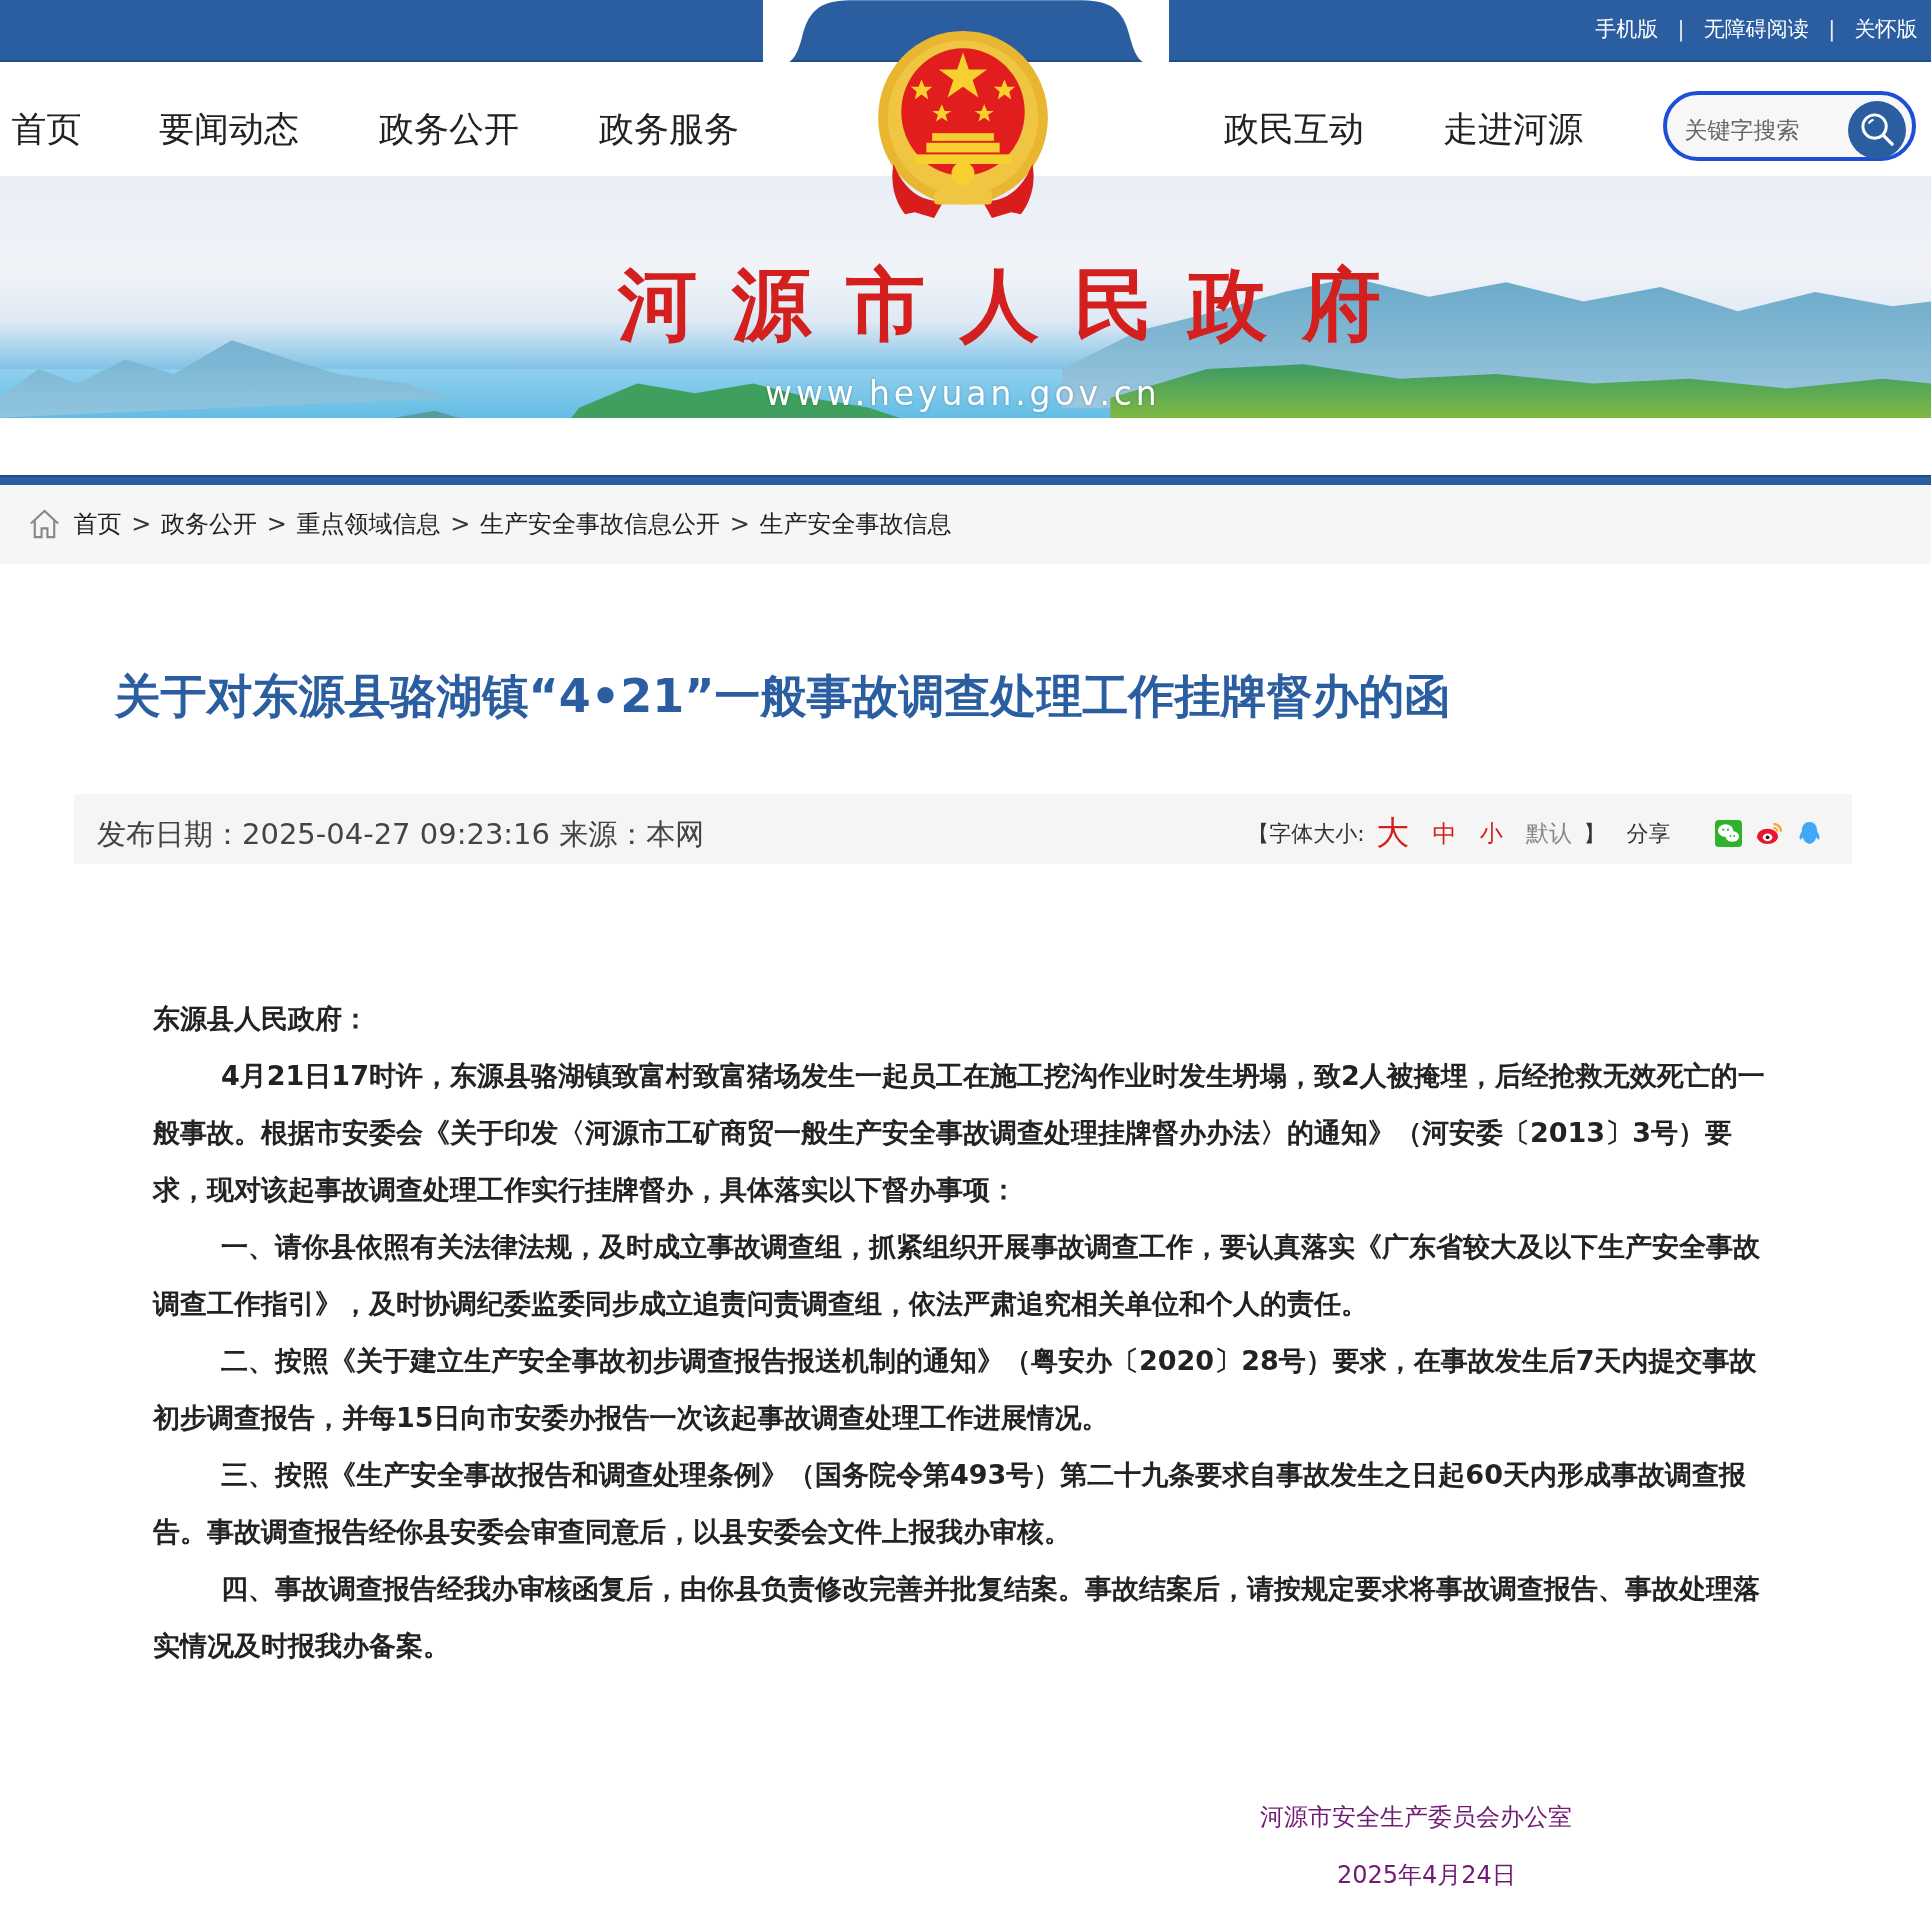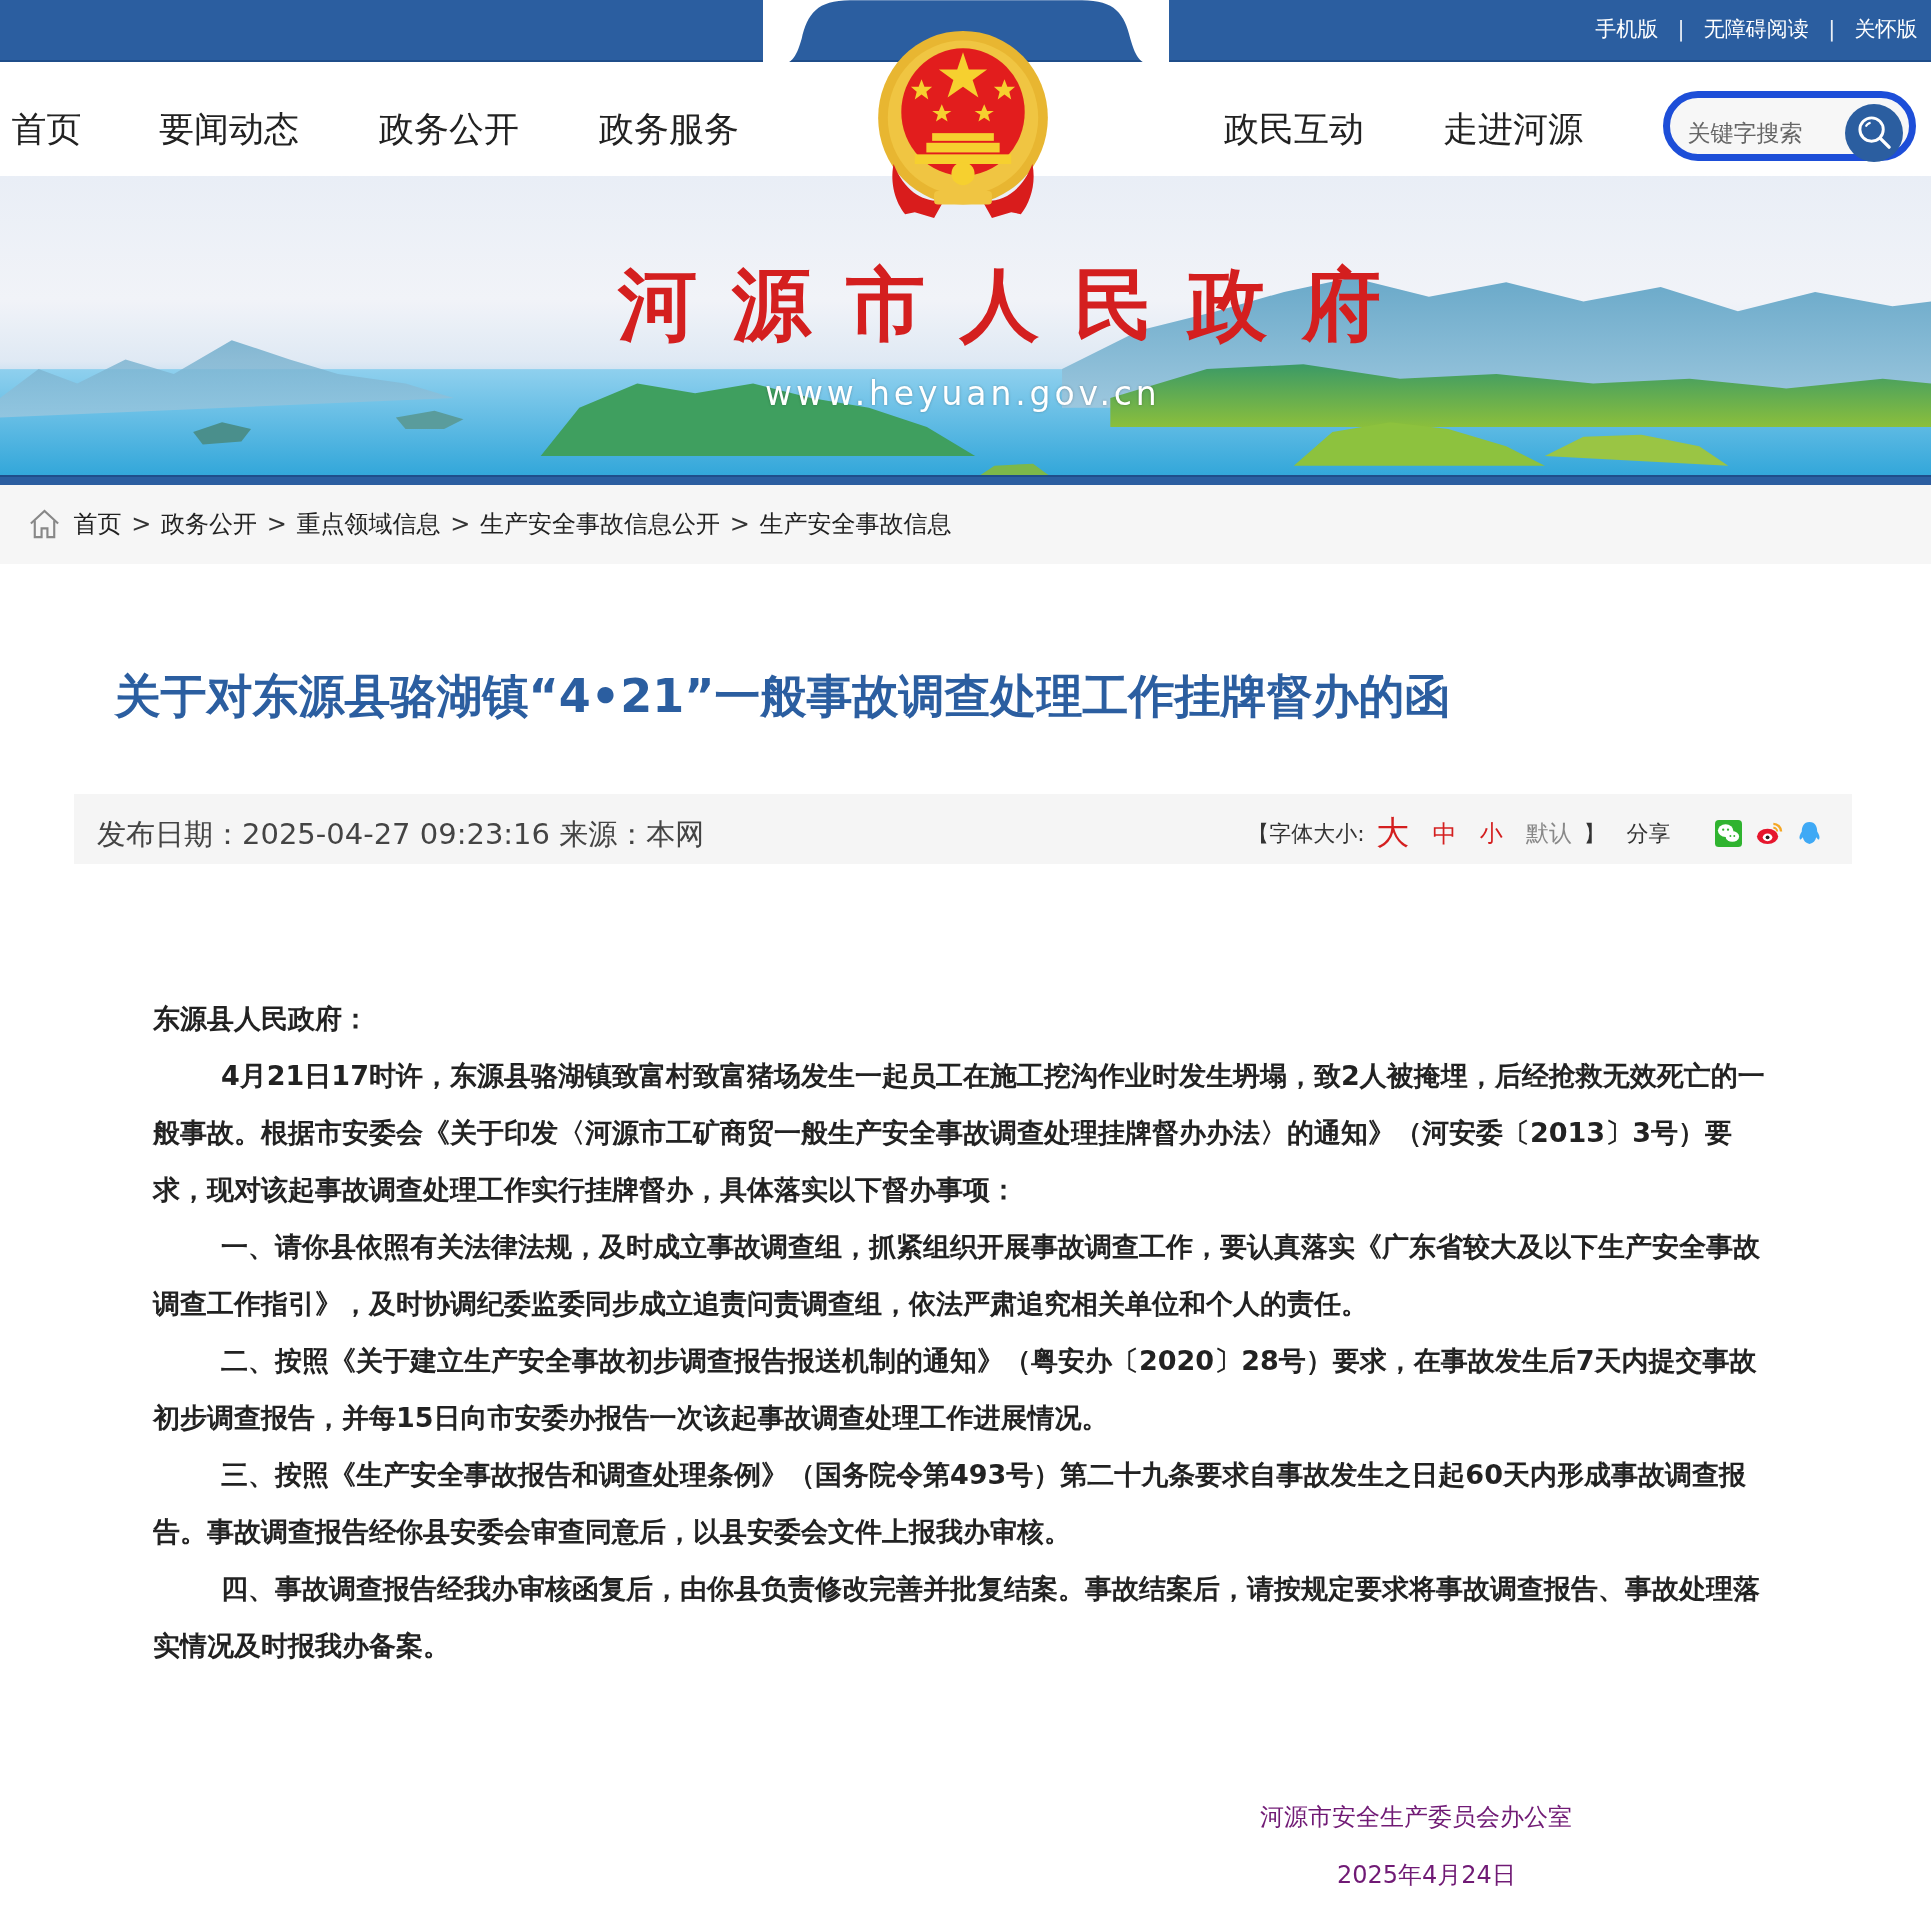--- a/index.html
+++ b/index.html
@@ -9,29 +9,29 @@
   
   .topbar { position: absolute; left: 0; top: 0; width: 1931px; height: 62px; }
   .topbar .band { position: absolute; left: 0; top: 0; width: 1931px; height: 62px; background: #2b5ea0; border-bottom: 2.9px solid #1f4d8a; }
   .toplinks { position: absolute; right: 13.5px; top: 15.4px; display: flex; align-items: center; color: #fff; font-size: 21px; }
   .toplinks .sep { margin: 0 19.3px; opacity: .9; }
   .toplinks a { color: #fff; text-decoration: none; }
 
   
   .nav { position: absolute; top: 62px; left: 0; width: 1931px; height: 114px; background: #fff; }
   .nav-item { position: absolute; top: 44px; font-size: 35px; color: #222; text-decoration: none; white-space: nowrap; }
-  .search { position: absolute; left: 1663px; top: 29px; width: 253px; height: 70px; border: 7px solid #1d4ed8; border-radius: 35px; background: #f7f7f7; }
+  .search { position: absolute; left: 1663px; top: 29px; width: 253px; height: 70px; border: 4px solid #1d4ed8; border-radius: 35px; background: #f7f7f7; }
   .search input { position: absolute; left: 17.4px; top: 17.4px; width: 164px; height: 35px; border: none; background: transparent; font-size: 23px; color: #555; outline: none; font-family: "DejaVu Sans", sans-serif; }
   .search input::placeholder { color: #666; }
   .search-btn { position: absolute; right: 5.8px; top: 5.8px; width: 58px; height: 58px; border-radius: 50%; background: #2b5ea0; display: flex; align-items: center; justify-content: center; cursor: pointer; }
 
   .emblem { position: absolute; left: 876px; top: 29px; width: 174px; height: 189px; z-index: 5; }
 
   
-  .banner { position: absolute; top: 176px; left: 0; width: 1931px; height: 309px; overflow: hidden;
+  .banner { position: absolute; top: 176px; left: 0; width: 1931px; height: 242px; overflow: hidden;
             background: linear-gradient(180deg, #e9eef6 0%, #f1f3f8 40%, #dfe9f4 60%, #7fc3e6 80%, #3ea9d9 100%); }
   .banner-title { position: absolute; left: 618px; top: 77px; font-size: 79px; font-weight: bold; color: #d41f1f; letter-spacing: 35px; font-family: "DejaVu Serif", serif; white-space: nowrap; }
   .banner-url { position: absolute; left: 765px; top: 198px; font-size: 33px; color: #ffffff; letter-spacing: 3.9px; text-shadow: 0 0 2.9px rgba(0,0,0,.25); text-align: right; }
   .banner svg.land { position: absolute; left: 0; top: 0; }
   .banner-rule { position: absolute; top: 475px; left: 0; width: 1931px; height: 9.7px; background: #2b5ea0; border-top: 2.9px solid #1f4d8a; }
 
   
   .crumbbar { position: absolute; top: 485px; left: 0; width: 1931px; height: 79px; background: #f6f6f6; }
   .crumbs { position: absolute; left: 27px; top: 21px; display: flex; align-items: center; font-size: 24px; color: #222; }
   .crumbs a { color: #222; text-decoration: none; }

